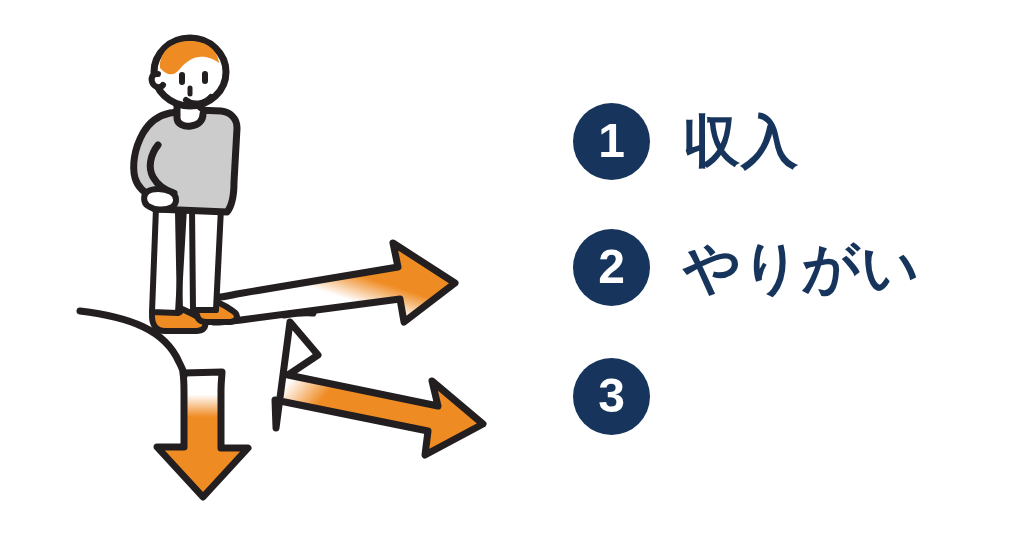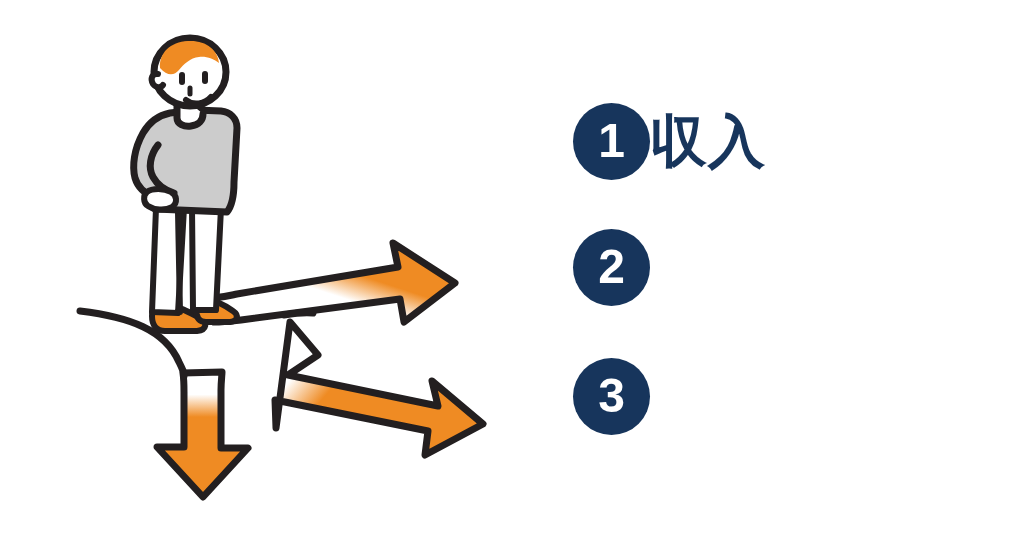--- a/index.html
+++ b/index.html
@@ -57,20 +57,21 @@
     display: flex;
     align-items: center;
     justify-content: center;
     font-size: 48px;
     font-weight: bold;
     line-height: 1;
     flex: 0 0 auto;
     letter-spacing: 0;
   }
   .item-label {
+    margin-left: 33px;
     color: #17355c;
     font-size: 57px;
     font-weight: bold;
     line-height: 1;
     white-space: nowrap;
     letter-spacing: 1px;
   }
 </style>
 </head>
 <body>
@@ -218,20 +219,21 @@
       <div class="num-badge">
         <span>1</span>
       </div>
       <div class="item-label">収入</div>
     </div>
 
     <div class="list-row row-1">
       <div class="num-badge">
         <span>2</span>
       </div>
+      <div class="item-label">やりがい</div>
     </div>
 
     <div class="list-row row-2">
       <div class="num-badge">
         <span>3</span>
       </div>
     </div>
 
   </div>
 

